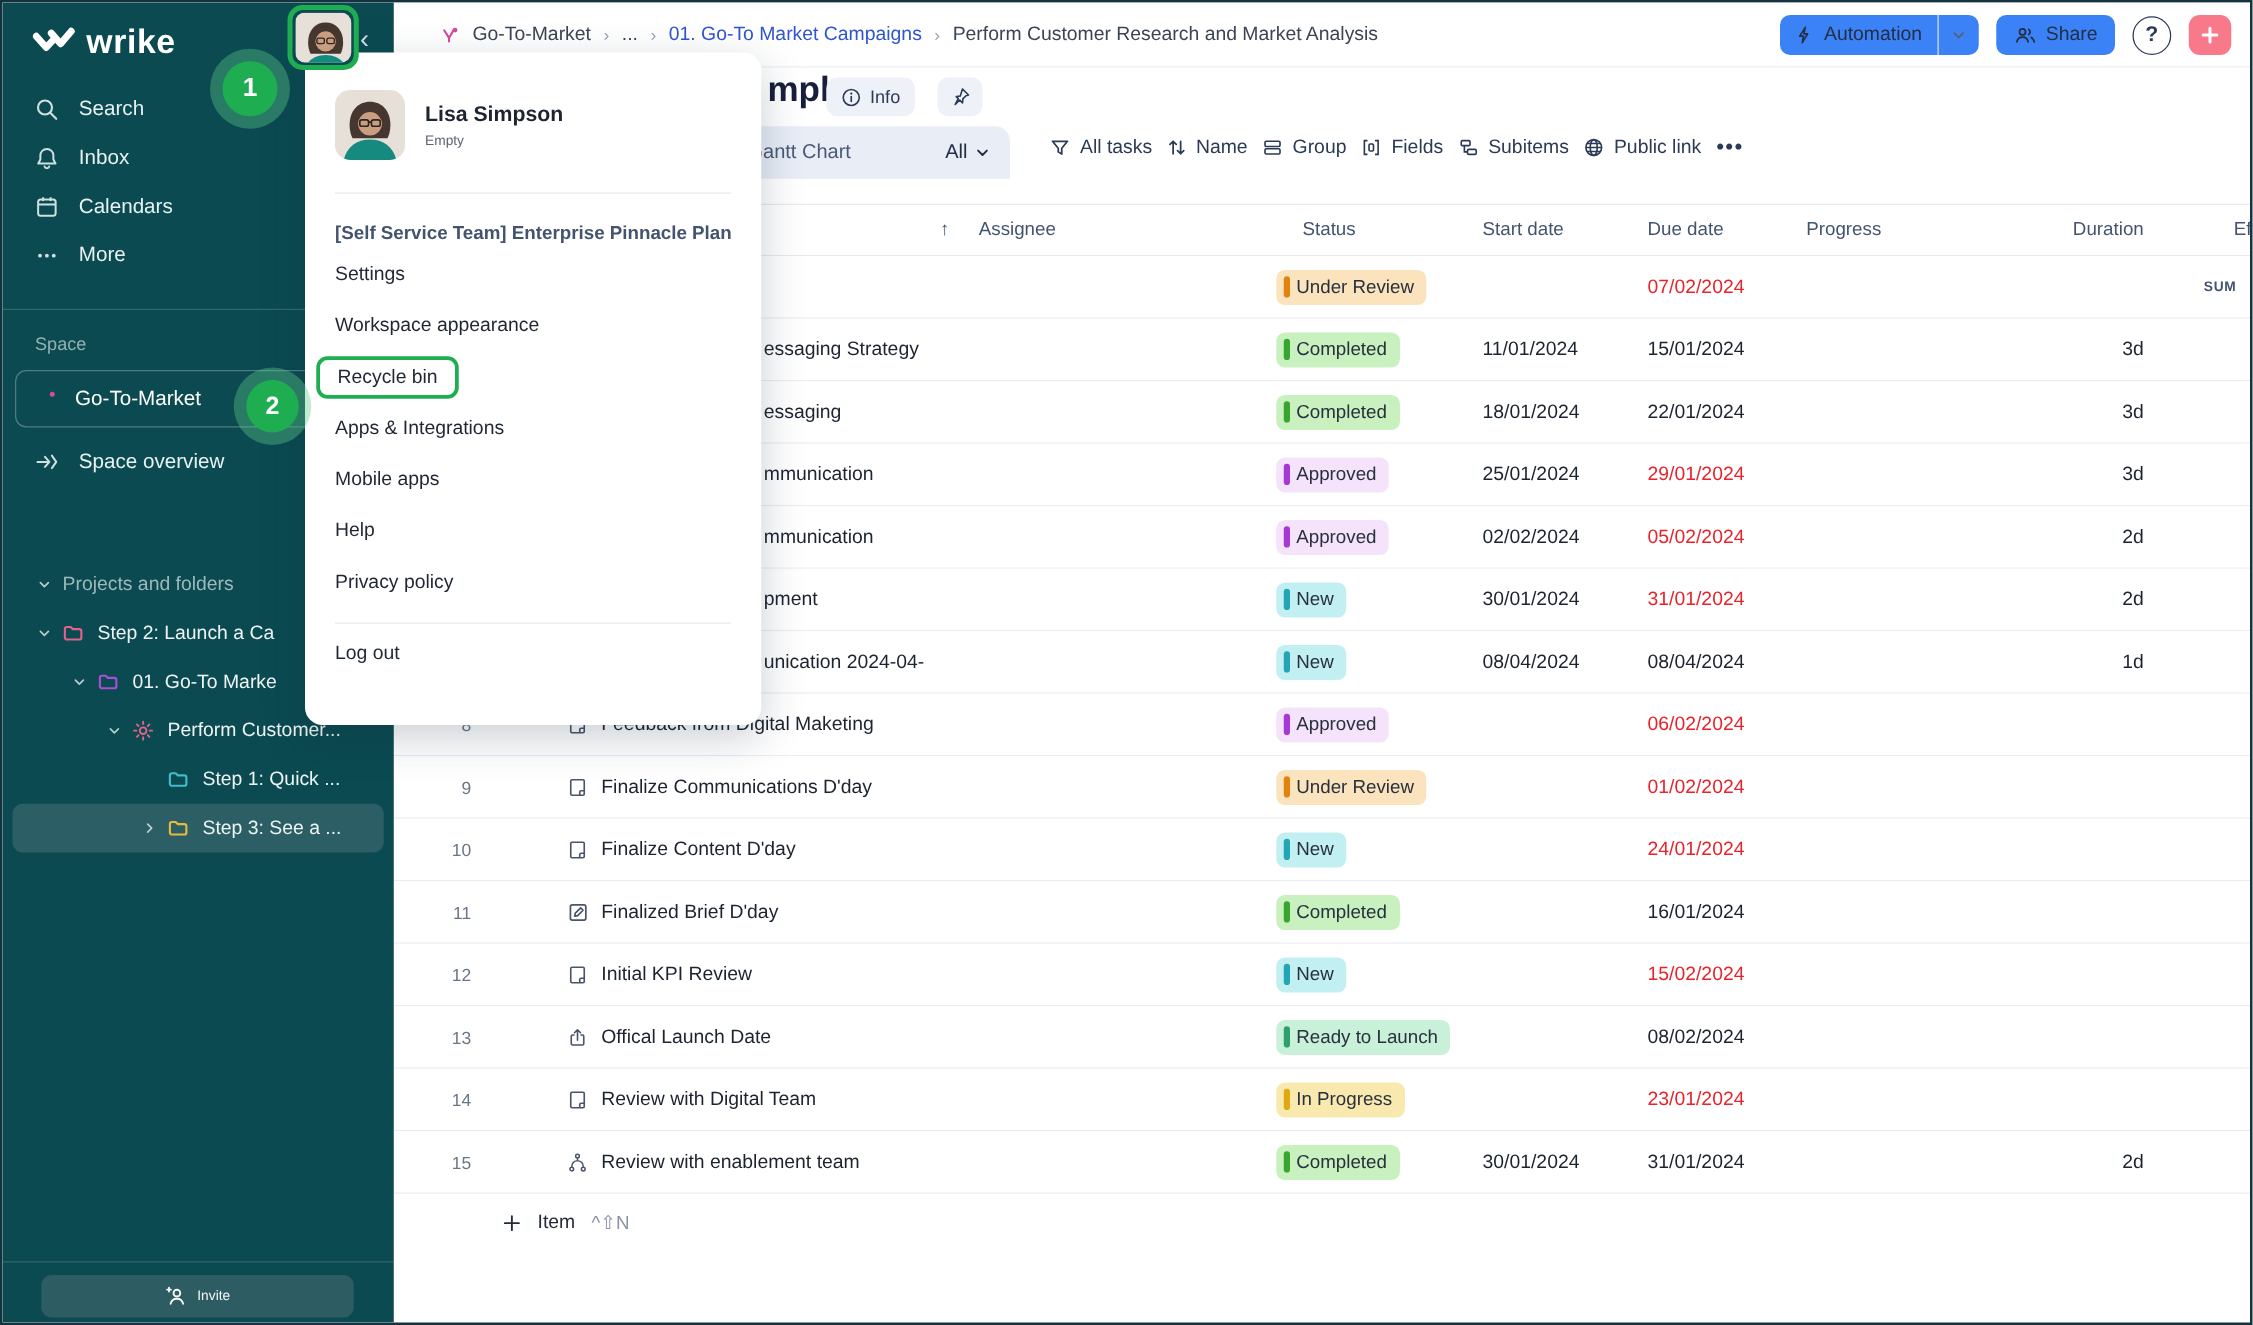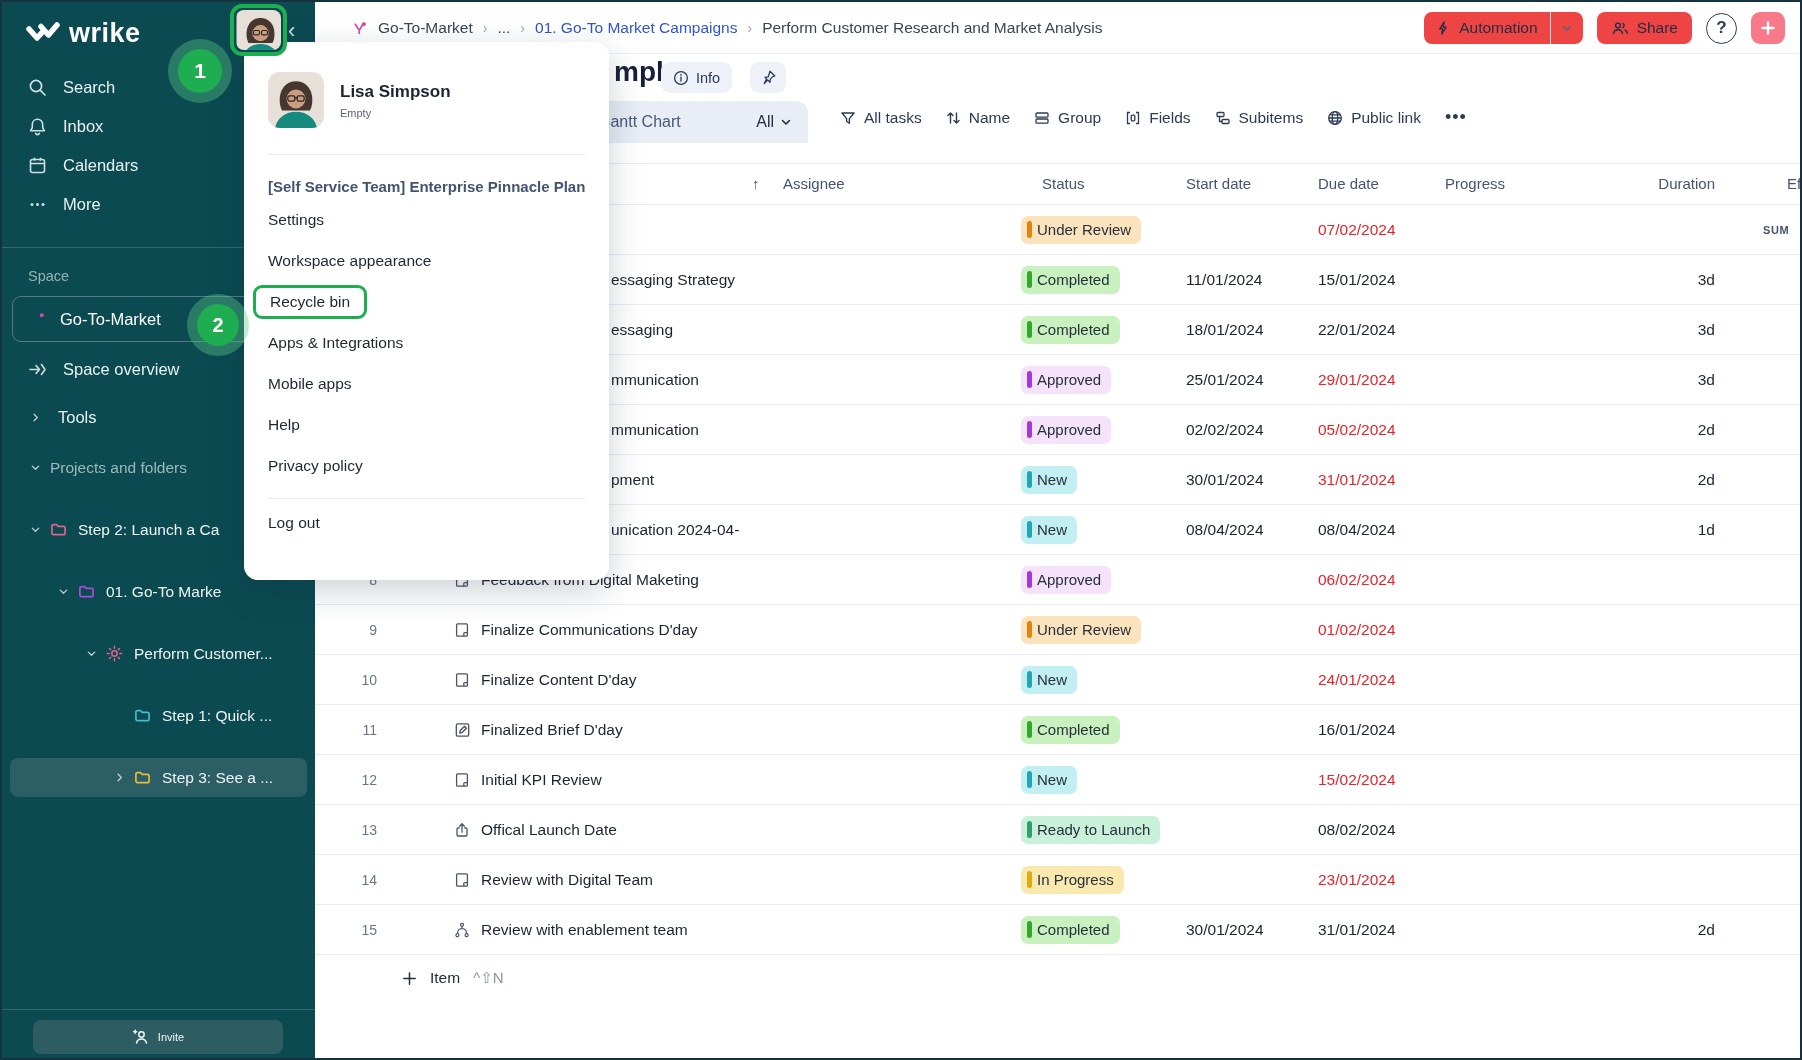--- a/index.html
+++ b/index.html
@@ -19,52 +19,52 @@
   #collapse-btn { position:absolute; left:286px; top:16px; color:#cfe0e1; font-size:22px; cursor:pointer; }
   .side-nav { position:absolute; left:0; top:66px; width:100%; }
   .side-item { display:flex; align-items:center; gap:16px; height:39px; padding-left:26px; font-size:16.5px; color:#e8f1f1; cursor:pointer; }
   .side-item .ic { color:#cfe0e0; }
   #side-divider1 { position:absolute; left:0; top:245px; width:100%; border-top:1px solid rgba(255,255,255,.16); }
   #space-label { position:absolute; left:26px; top:266px; font-size:14.5px; color:#94b2b4; }
   #space-item { position:absolute; left:10px; top:294px; width:292px; height:46px; border:1px solid rgba(255,255,255,.28); border-radius:9px; display:flex; align-items:center; gap:14px; padding-left:16px; font-size:16.5px; color:#fff; cursor:pointer; }
   #space-overview { position:absolute; left:0; top:348px; width:100%; }
   #tools-item { position:absolute; left:0; top:396px; width:100%; }
   .chev-slot { width:14px; color:#b9cdce; display:flex; justify-content:center; }
-  #tree { position:absolute; left:0; top:446px; width:100%; display:flex; flex-direction:column;gap:23px; }
+  #tree { position:absolute; left:0; top:446px; width:100%; display:flex; flex-direction:column; }
   .tree-row { display:flex; align-items:center; height:39px; font-size:15.5px; color:#eef4f4; cursor:pointer; margin:0 8px; border-radius:8px; padding-right:4px; }
   .tree-row.selected { background:#2c5f65; }
   .tree-row.muted { color:#9db9bb; }
   .tree-row .chev-slot { flex:0 0 22px; margin-right:4px; }
   .tree-row .t-icon { flex:0 0 18px; margin-right:10px; display:flex; }
   #invite-divider { position:absolute; left:0; top:1007px; width:100%; border-top:1px solid rgba(255,255,255,.16); }
   #invite-btn { position:absolute; left:31px; top:1018px; width:250px; height:34px; background:#2d5d63; border-radius:8px; display:flex; align-items:center; justify-content:center; gap:8px; color:#f2f7f7; font-size:11px; cursor:pointer; }
 
   
   #topbar { position:absolute; left:313px; top:0; right:0; height:52px; background:#fff; border-bottom:1px solid #eef0f4; display:flex; align-items:center; z-index:4; }
   #breadcrumb { display:flex; align-items:center; gap:10px; margin-left:37px; font-size:15.5px; color:#3a4554; white-space:nowrap; }
   #breadcrumb .crumb-link { color:#2f55cf; cursor:pointer; }
   #breadcrumb .crumb-sep { color:#9aa3b2; font-size:14px; }
   #breadcrumb .crumb { cursor:pointer; }
   #topbar-actions { position:absolute; right:15px; top:10px; display:flex; align-items:center; gap:14px; }
-  .tb-btn { height:32px; background:#ef4444; border-radius:8px; display:flex; align-items:center; font-size:15.5px; color:#242e44; cursor:pointer; }
+  .tb-btn { height:32px; background:#3b82f6; border-radius:8px; display:flex; align-items:center; font-size:15.5px; color:#242e44; cursor:pointer; }
   #automation-btn { padding-left:12px; }
   #automation-main { display:flex; align-items:center; gap:8px; padding-right:12px; }
   #automation-chevron { border-left:1px solid #d8dde8; padding:0 10px; height:100%; display:flex; align-items:center; color:#56617a; }
   #share-btn { padding:0 14px; gap:8px; }
   #help-btn { width:31px; height:31px; border:1.8px solid #2b3a55; border-radius:50%; display:flex; align-items:center; justify-content:center; font-size:17px; font-weight:bold; color:#2b3a55; cursor:pointer; }
   #add-btn { width:34px; height:32px; background:#f8798a; border-radius:9px; display:flex; align-items:center; justify-content:center; cursor:pointer; }
 
   
   #page-title { position:absolute; left:612px; top:54px; font-size:28px; font-weight:bold; color:#181f3a; z-index:3; }
   #info-pill { position:absolute; left:659px; top:60px; height:31px; background:#eef1f8; border-radius:9px; display:flex; align-items:center; gap:7px; padding:0 12px; font-size:14.5px; color:#2b3a55; cursor:pointer; z-index:3; }
   #pin-pill { position:absolute; left:748px; top:60px; width:36px; height:31px; background:#eef1f8; border-radius:9px; display:flex; align-items:center; justify-content:center; cursor:pointer; z-index:3; }
   #tab-control { position:absolute; left:558px; top:99px; width:248px; height:42px; background:#e8edf6; border-radius:12px 12px 0 0; display:flex; align-items:center; z-index:2; }
   #tab-gantt { margin-left:38px; font-size:16px; color:#4a5878; cursor:pointer; }
   #tab-filter { margin-left:auto; margin-right:16px; display:flex; align-items:center; gap:6px; font-size:16px; color:#242e44; cursor:pointer; }
-  #view-toolbar { position:absolute; left:838px; top:105px; display:flex; align-items:center; gap:24px; font-size:15.5px; color:#2b3a55; z-index:2; }
+  #view-toolbar { position:absolute; left:838px; top:105px; display:flex; align-items:center; gap:12px; font-size:15.5px; color:#2b3a55; z-index:2; }
   .vt-item { display:flex; align-items:center; gap:8px; cursor:pointer; white-space:nowrap; }
   #more-options { font-size:18px; letter-spacing:1px; color:#2b3a55; cursor:pointer; }
 
   
   #table { position:absolute; left:313px; top:161px; right:0; }
   #thead { position:relative; height:42px; border-top:1px solid #e7eaf0; border-bottom:1px solid #e7eaf0; font-size:15px; color:#44546f; }
   #thead .hcell { position:absolute; top:11px; }
   #rows { position:relative; }
   .row { position:relative; height:50px; border-bottom:1px solid #e9ecf1; font-size:15.5px; color:#1c2430; background:#fff; }
   .cell { position:absolute; top:50%; transform:translateY(-50%); white-space:nowrap; }
@@ -175,28 +175,20 @@
 
   <div id="space-overview" class="side-item">
     <span class="ic">
       <svg width="19" height="19" viewBox="0 0 19 19" fill="none" stroke="currentColor" stroke-width="1.6" stroke-linecap="round" stroke-linejoin="round">
           <path d="M2 9.5h9M8 5.5l3.5 4L8 13.5M13.5 4.5l3.5 5-3.5 5"></path>
         </svg>
     </span>
     <span>Space overview</span>
   </div>
 
-  <div id="tools-item" class="side-item">
-    <span class="chev-slot">
-      <svg width="11" height="11" viewBox="0 0 12 12" fill="none" stroke="currentColor" stroke-width="1.5" stroke-linecap="round" stroke-linejoin="round">
-          <path d="M4.5 2.5L8 6l-3.5 3.5"></path>
-        </svg>
-    </span>
-    <span>Tools</span>
-  </div>
 
   <div id="tree">
       <div class="tree-row muted" style="padding-left: 14px;">
         <span class="chev-slot">
           <svg width="11" height="11" viewBox="0 0 12 12" fill="none" stroke="currentColor" stroke-width="1.5" stroke-linecap="round" stroke-linejoin="round">
             <path d="M2.5 4.5L6 8l3.5-3.5"></path>
           </svg>
         </span>
         <span style="white-space: nowrap;">Projects and folders</span>
       </div>

